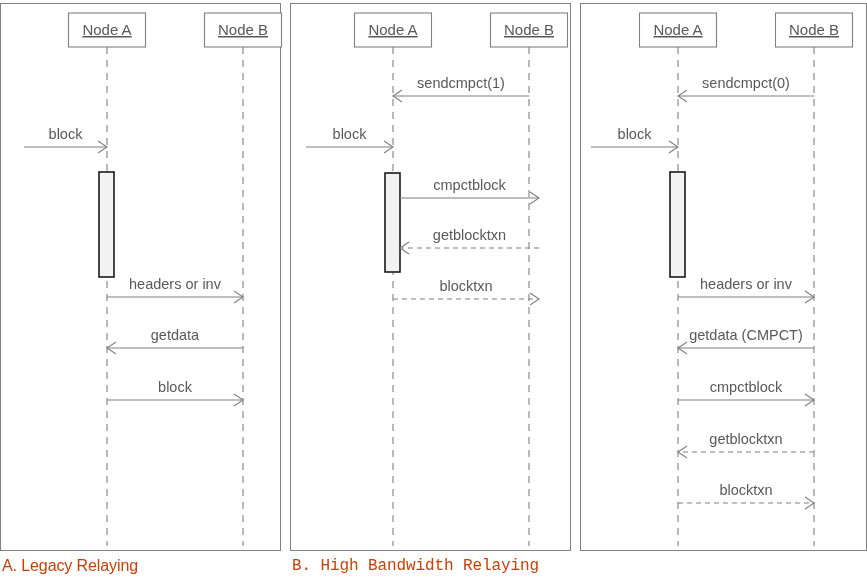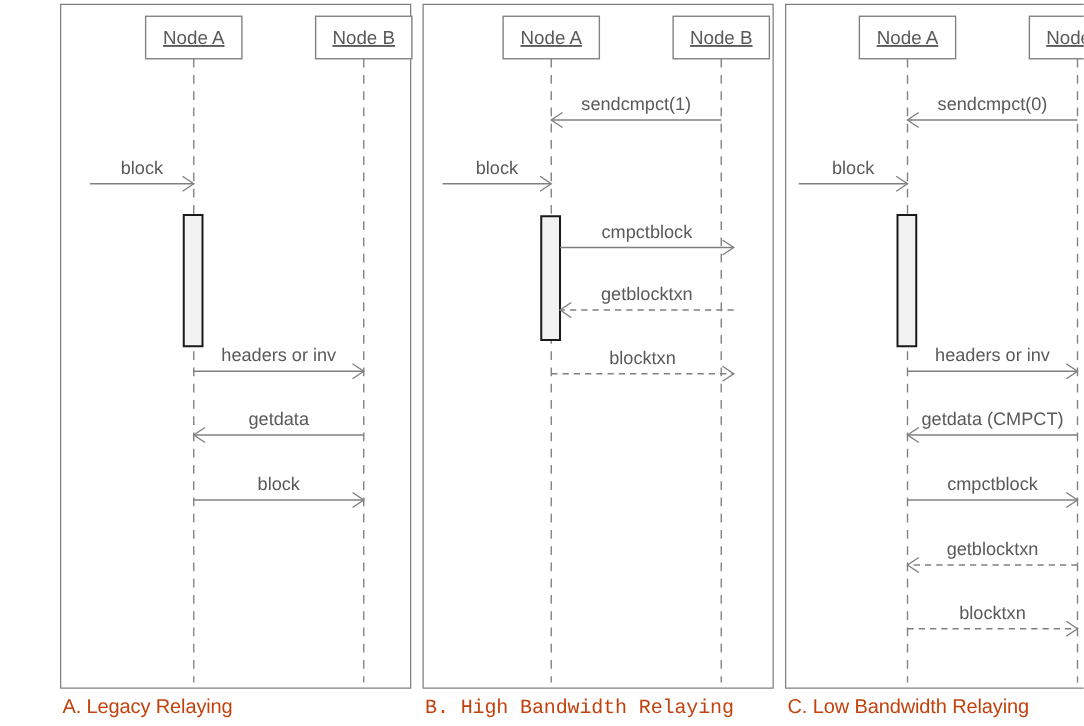--- a/index.html
+++ b/index.html
@@ -9,21 +9,20 @@
     color:#595959;
     overflow:hidden;
   }
   #diagram-root{
     position:relative;
     width:867px;height:581px;
   }
   .panel{
     position:absolute;
     top:0;
-    margin-left:48px;
   }
   .panel-frame{
     position:absolute;
     left:0;top:3px;
     box-sizing:border-box;
     border:1px solid #808080;
     background:#ffffff;
   }
   .panel-caption{
     position:absolute;
@@ -179,15 +178,14 @@
           <line x1="234" y1="452" x2="98" y2="452" class="msg-line dashed"></line>
           <path d="M 107 446 L 98 452 L 107 458" class="msg-head"></path>
           <text x="166" y="444" class="msg-label">getblocktxn</text>
         </g>
         <g>
           <line x1="98" y1="503" x2="234" y2="503" class="msg-line dashed"></line>
           <path d="M 225 497 L 234 503 L 225 509" class="msg-head"></path>
           <text x="166" y="495" class="msg-label">blocktxn</text>
         </g>
       </svg>
-      <div class="panel-caption" style="top: 557px;">C. Low Bandwidth Relaying</div>
     </div>
   </div>
 
 </body></html>

